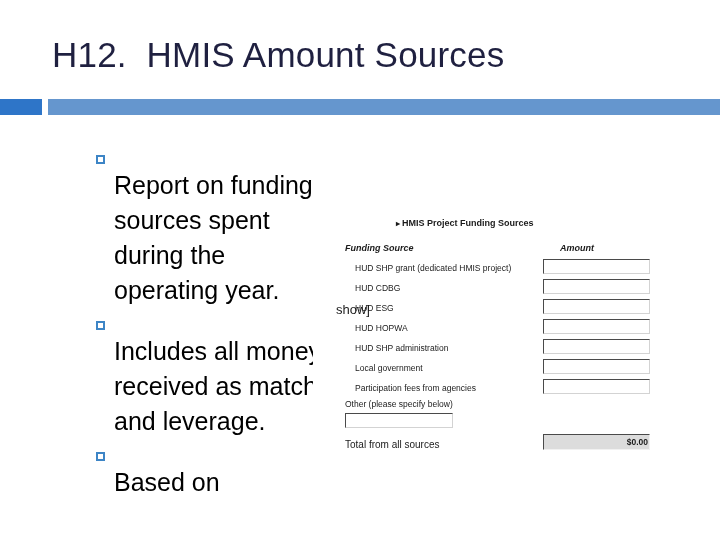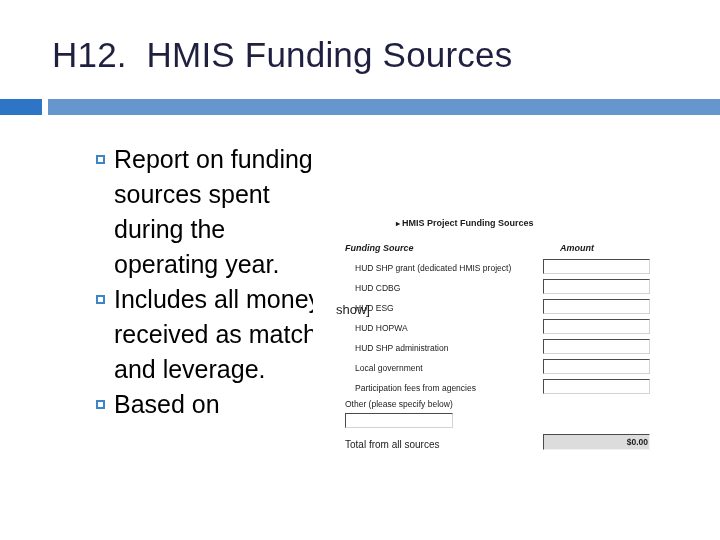--- a/index.html
+++ b/index.html
@@ -72,20 +72,21 @@
     border: 2px solid #3d85c6;
     box-sizing: border-box;
     margin-top: 13px;
     margin-right: 9px;
   }
   .bullet-text {
     flex: 1 1 auto;
     font-size: 25px;
     line-height: 35px;
     color: #000000;
+    margin-top: 26px;
   }
 
   
   .shot {
     position: absolute;
     left: 313px;
     top: 136px;
     width: 389px;
     height: 330px;
     background: #ffffff;
@@ -243,21 +244,21 @@
     font-size: 8.5px;
     line-height: 14px;
     padding-right: 1px;
     color: #1a1a1a;
     font-weight: bold;
   }
 </style>
 </head>
 <body>
 
-<div class="slide-title">H12.  HMIS Funding Sources</div>
+<div class="slide-title">H12.  HMIS Amount Sources</div>
 
 <div class="title-rule">
   <div class="rule-square"></div>
   <div class="rule-bar"></div>
 </div>
 
 <div class="bullets">
 
   <div class="bullet-row">
     <span class="bullet-marker"></span>

